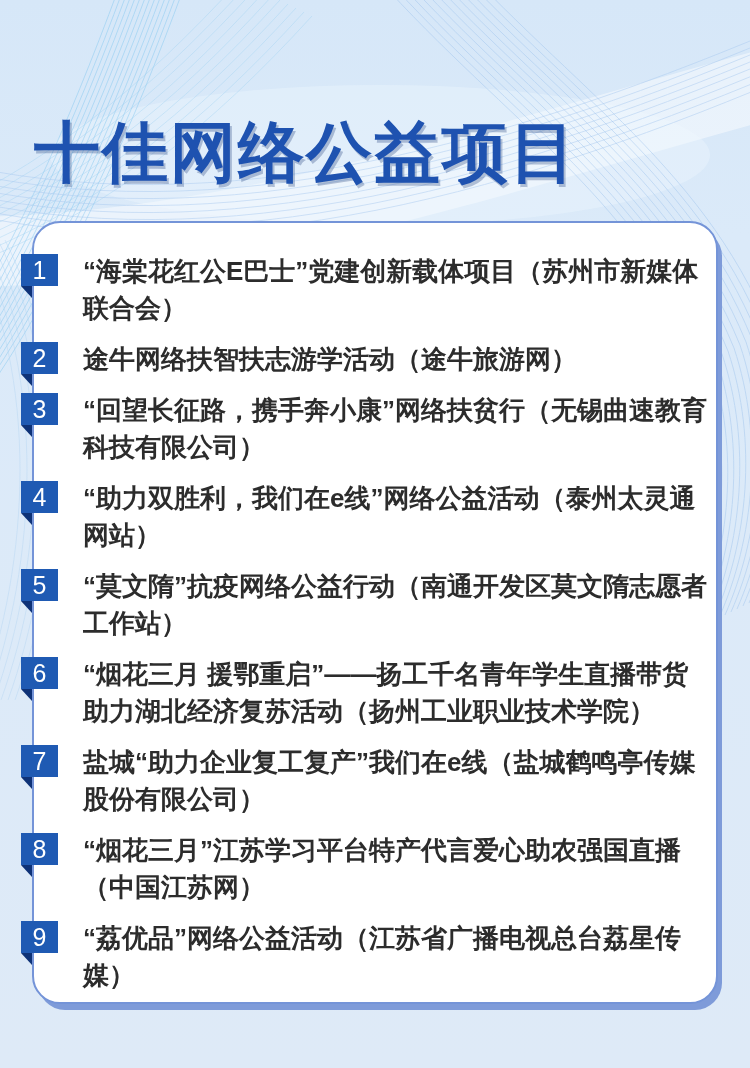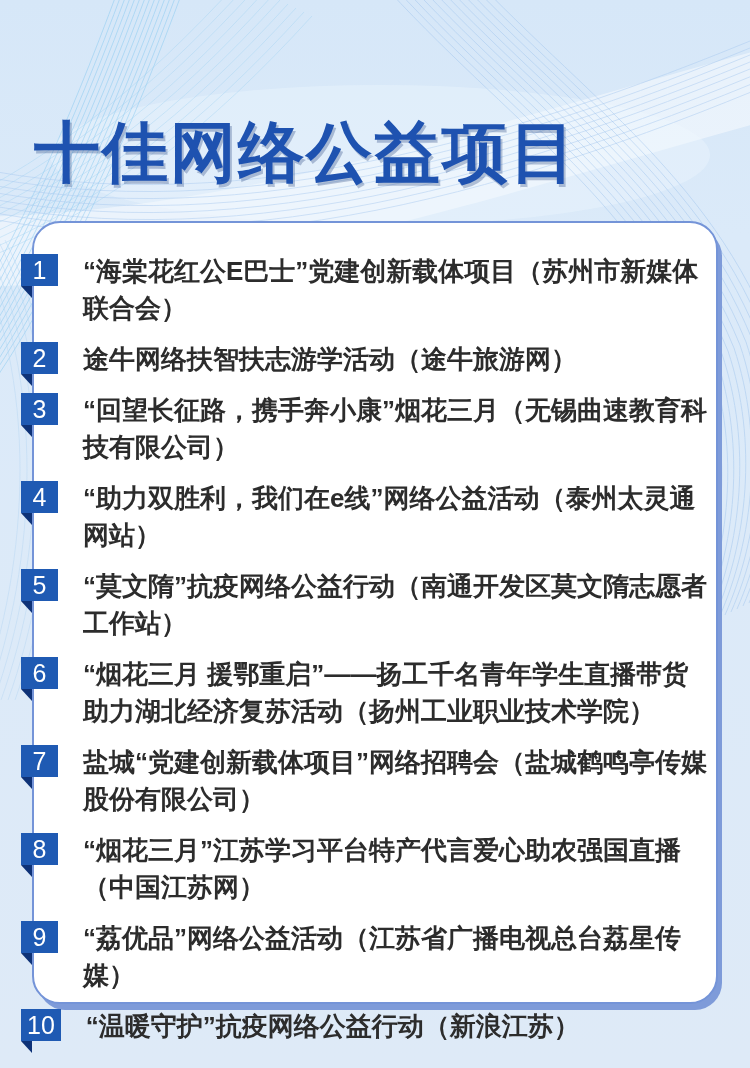--- a/index.html
+++ b/index.html
@@ -144,21 +144,21 @@
       <div class="fold"></div>
     </div>
     <div class="text">途牛网络扶智扶志游学活动（途牛旅游网）</div>
   </div>
 
   <div class="item">
     <div class="badge-wrap">
       <div class="badge">3</div>
       <div class="fold"></div>
     </div>
-    <div class="text">“回望长征路，携手奔小康”烟花三月（无锡曲速教育科技有限公司）</div>
+    <div class="text">“回望长征路，携手奔小康”网络扶贫行（无锡曲速教育科技有限公司）</div>
   </div>
 
   <div class="item">
     <div class="badge-wrap">
       <div class="badge">4</div>
       <div class="fold"></div>
     </div>
     <div class="text">“助力双胜利，我们在e线”网络公益活动（泰州太灵通网站）</div>
   </div>
 
@@ -176,40 +176,33 @@
       <div class="fold"></div>
     </div>
     <div class="text">“烟花三月 援鄂重启”——扬工千名青年学生直播带货助力湖北经济复苏活动（扬州工业职业技术学院）</div>
   </div>
 
   <div class="item">
     <div class="badge-wrap">
       <div class="badge">7</div>
       <div class="fold"></div>
     </div>
-    <div class="text">盐城“党建创新载体项目”网络招聘会（盐城鹤鸣亭传媒股份有限公司）</div>
+    <div class="text">盐城“助力企业复工复产”我们在e线（盐城鹤鸣亭传媒股份有限公司）</div>
   </div>
 
   <div class="item">
     <div class="badge-wrap">
       <div class="badge">8</div>
       <div class="fold"></div>
     </div>
     <div class="text">“烟花三月”江苏学习平台特产代言爱心助农强国直播（中国江苏网）</div>
   </div>
 
   <div class="item">
     <div class="badge-wrap">
       <div class="badge">9</div>
       <div class="fold"></div>
     </div>
     <div class="text">“荔优品”网络公益活动（江苏省广播电视总台荔星传媒）</div>
   </div>
 
-  <div class="item">
-    <div class="badge-wrap">
-      <div class="badge">10</div>
-      <div class="fold"></div>
-    </div>
-    <div class="text">“温暖守护”抗疫网络公益行动（新浪江苏）</div>
-  </div>
 
 </div>
 
 </body></html>

